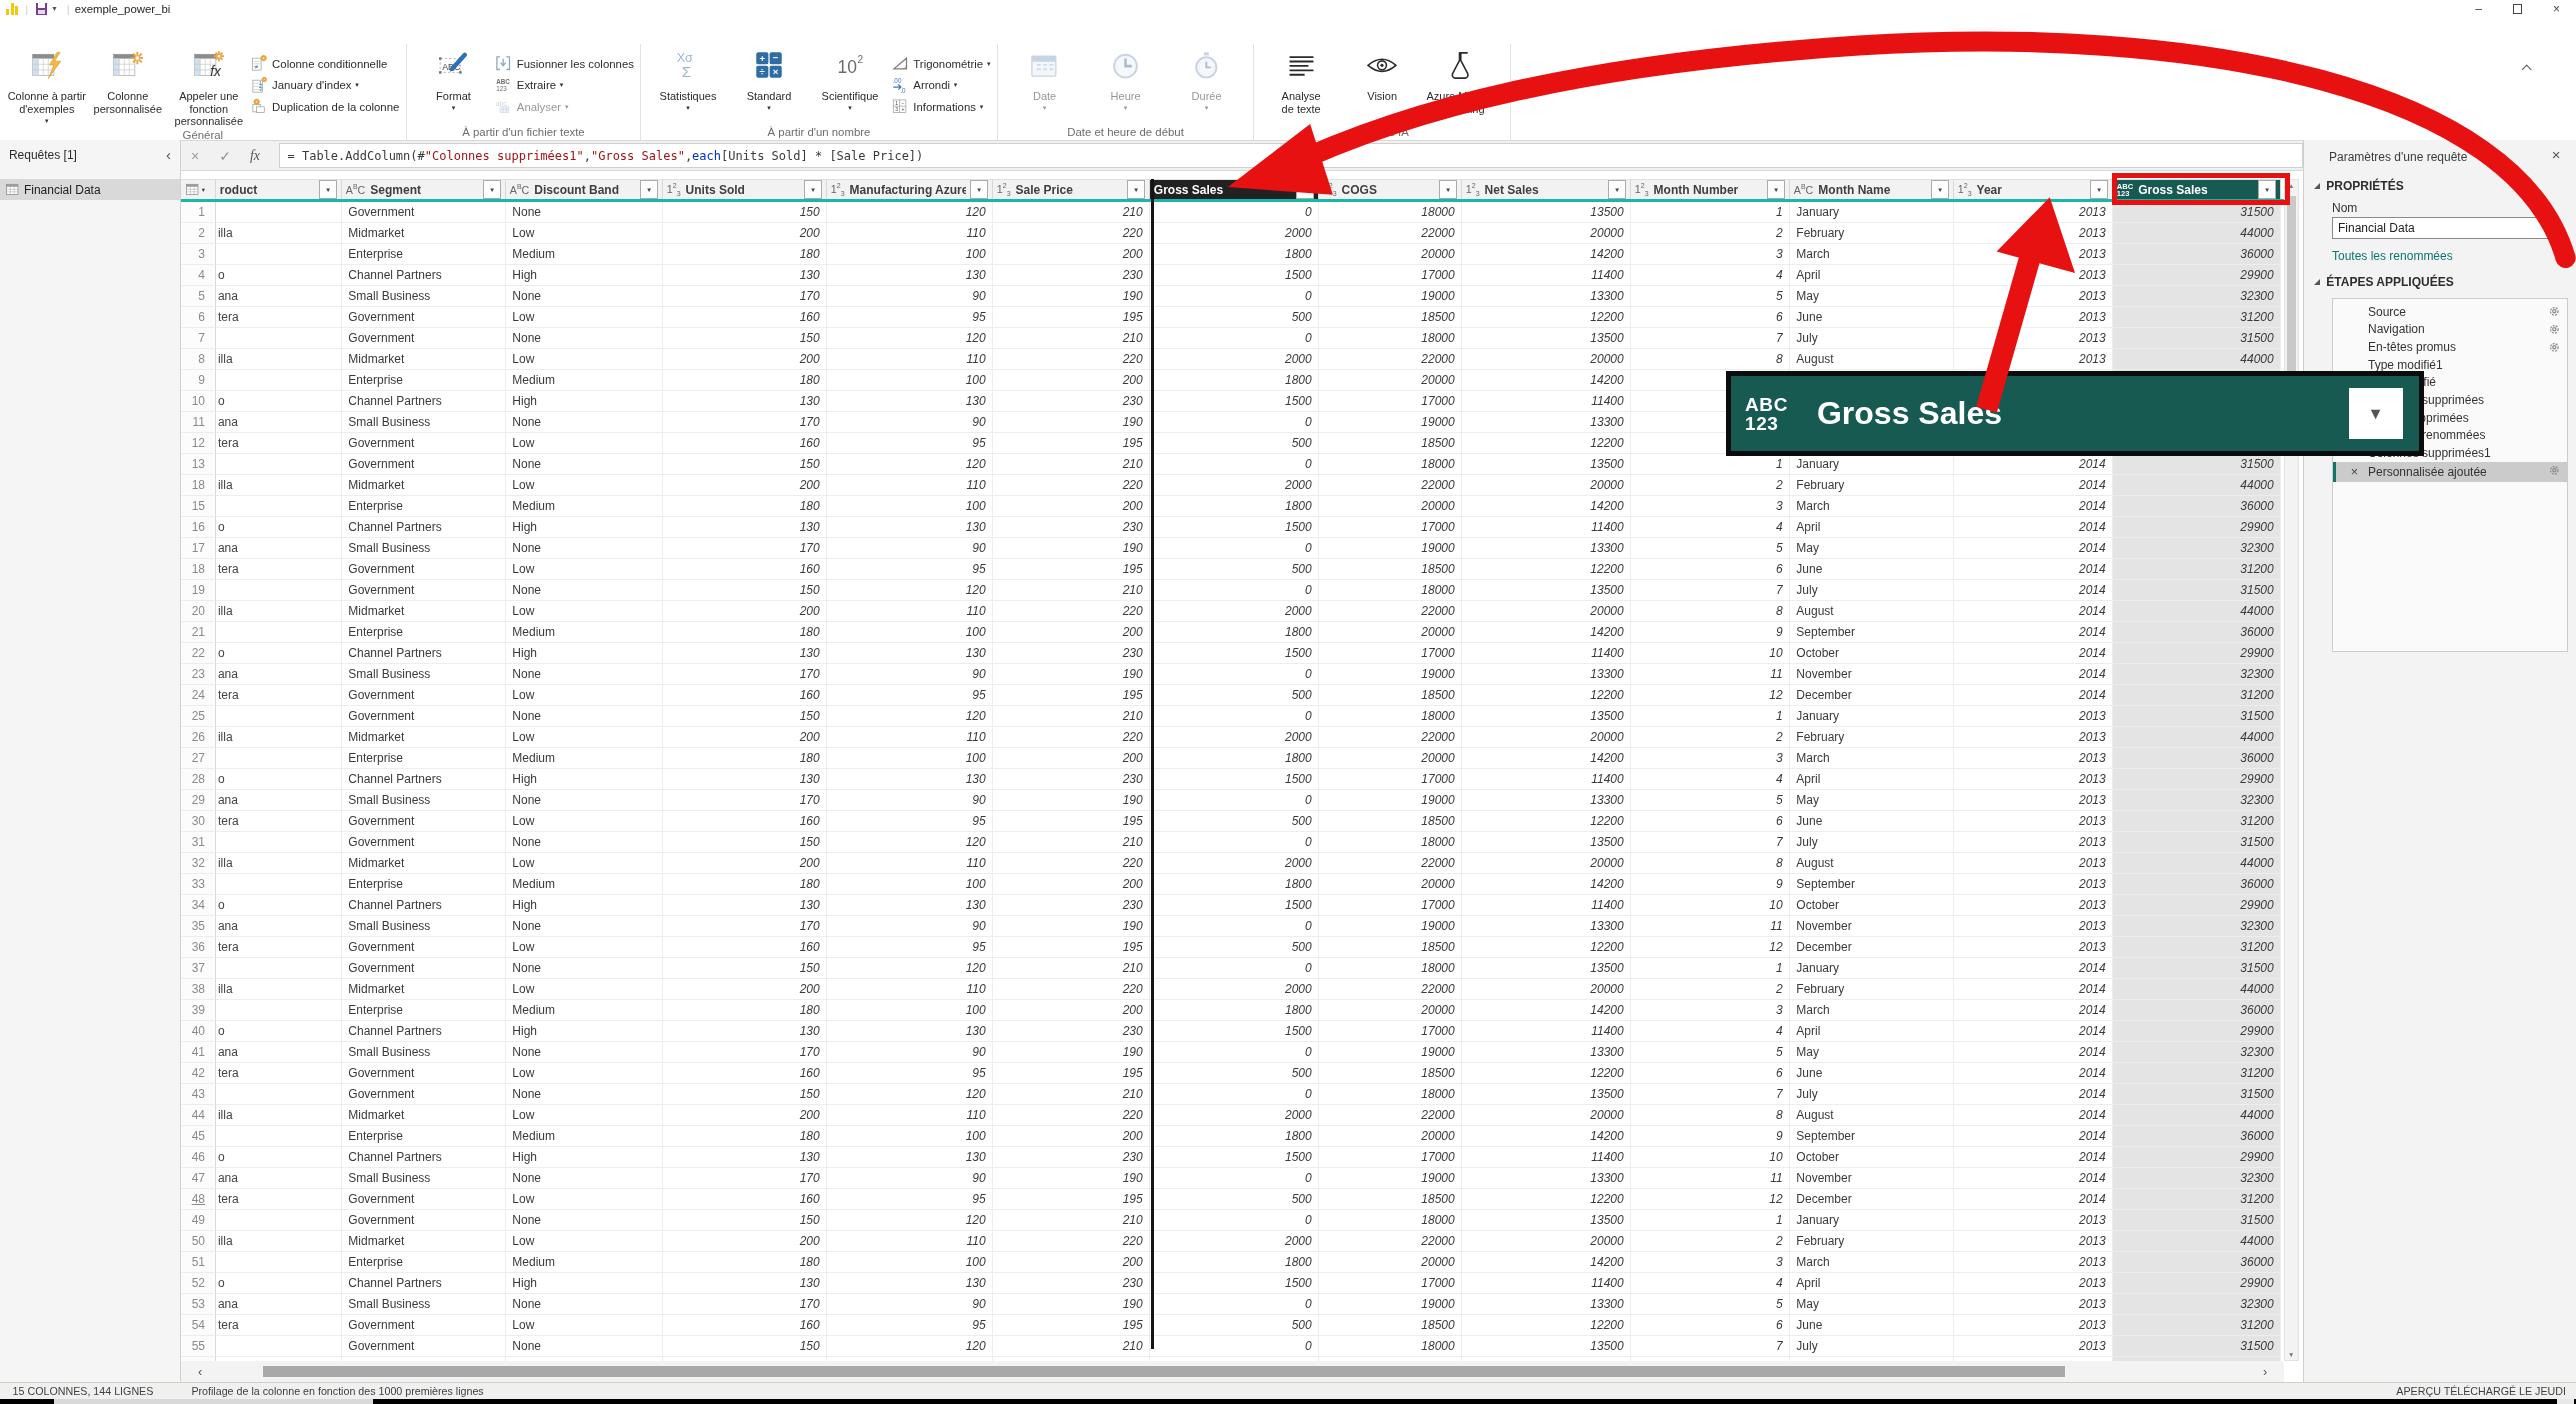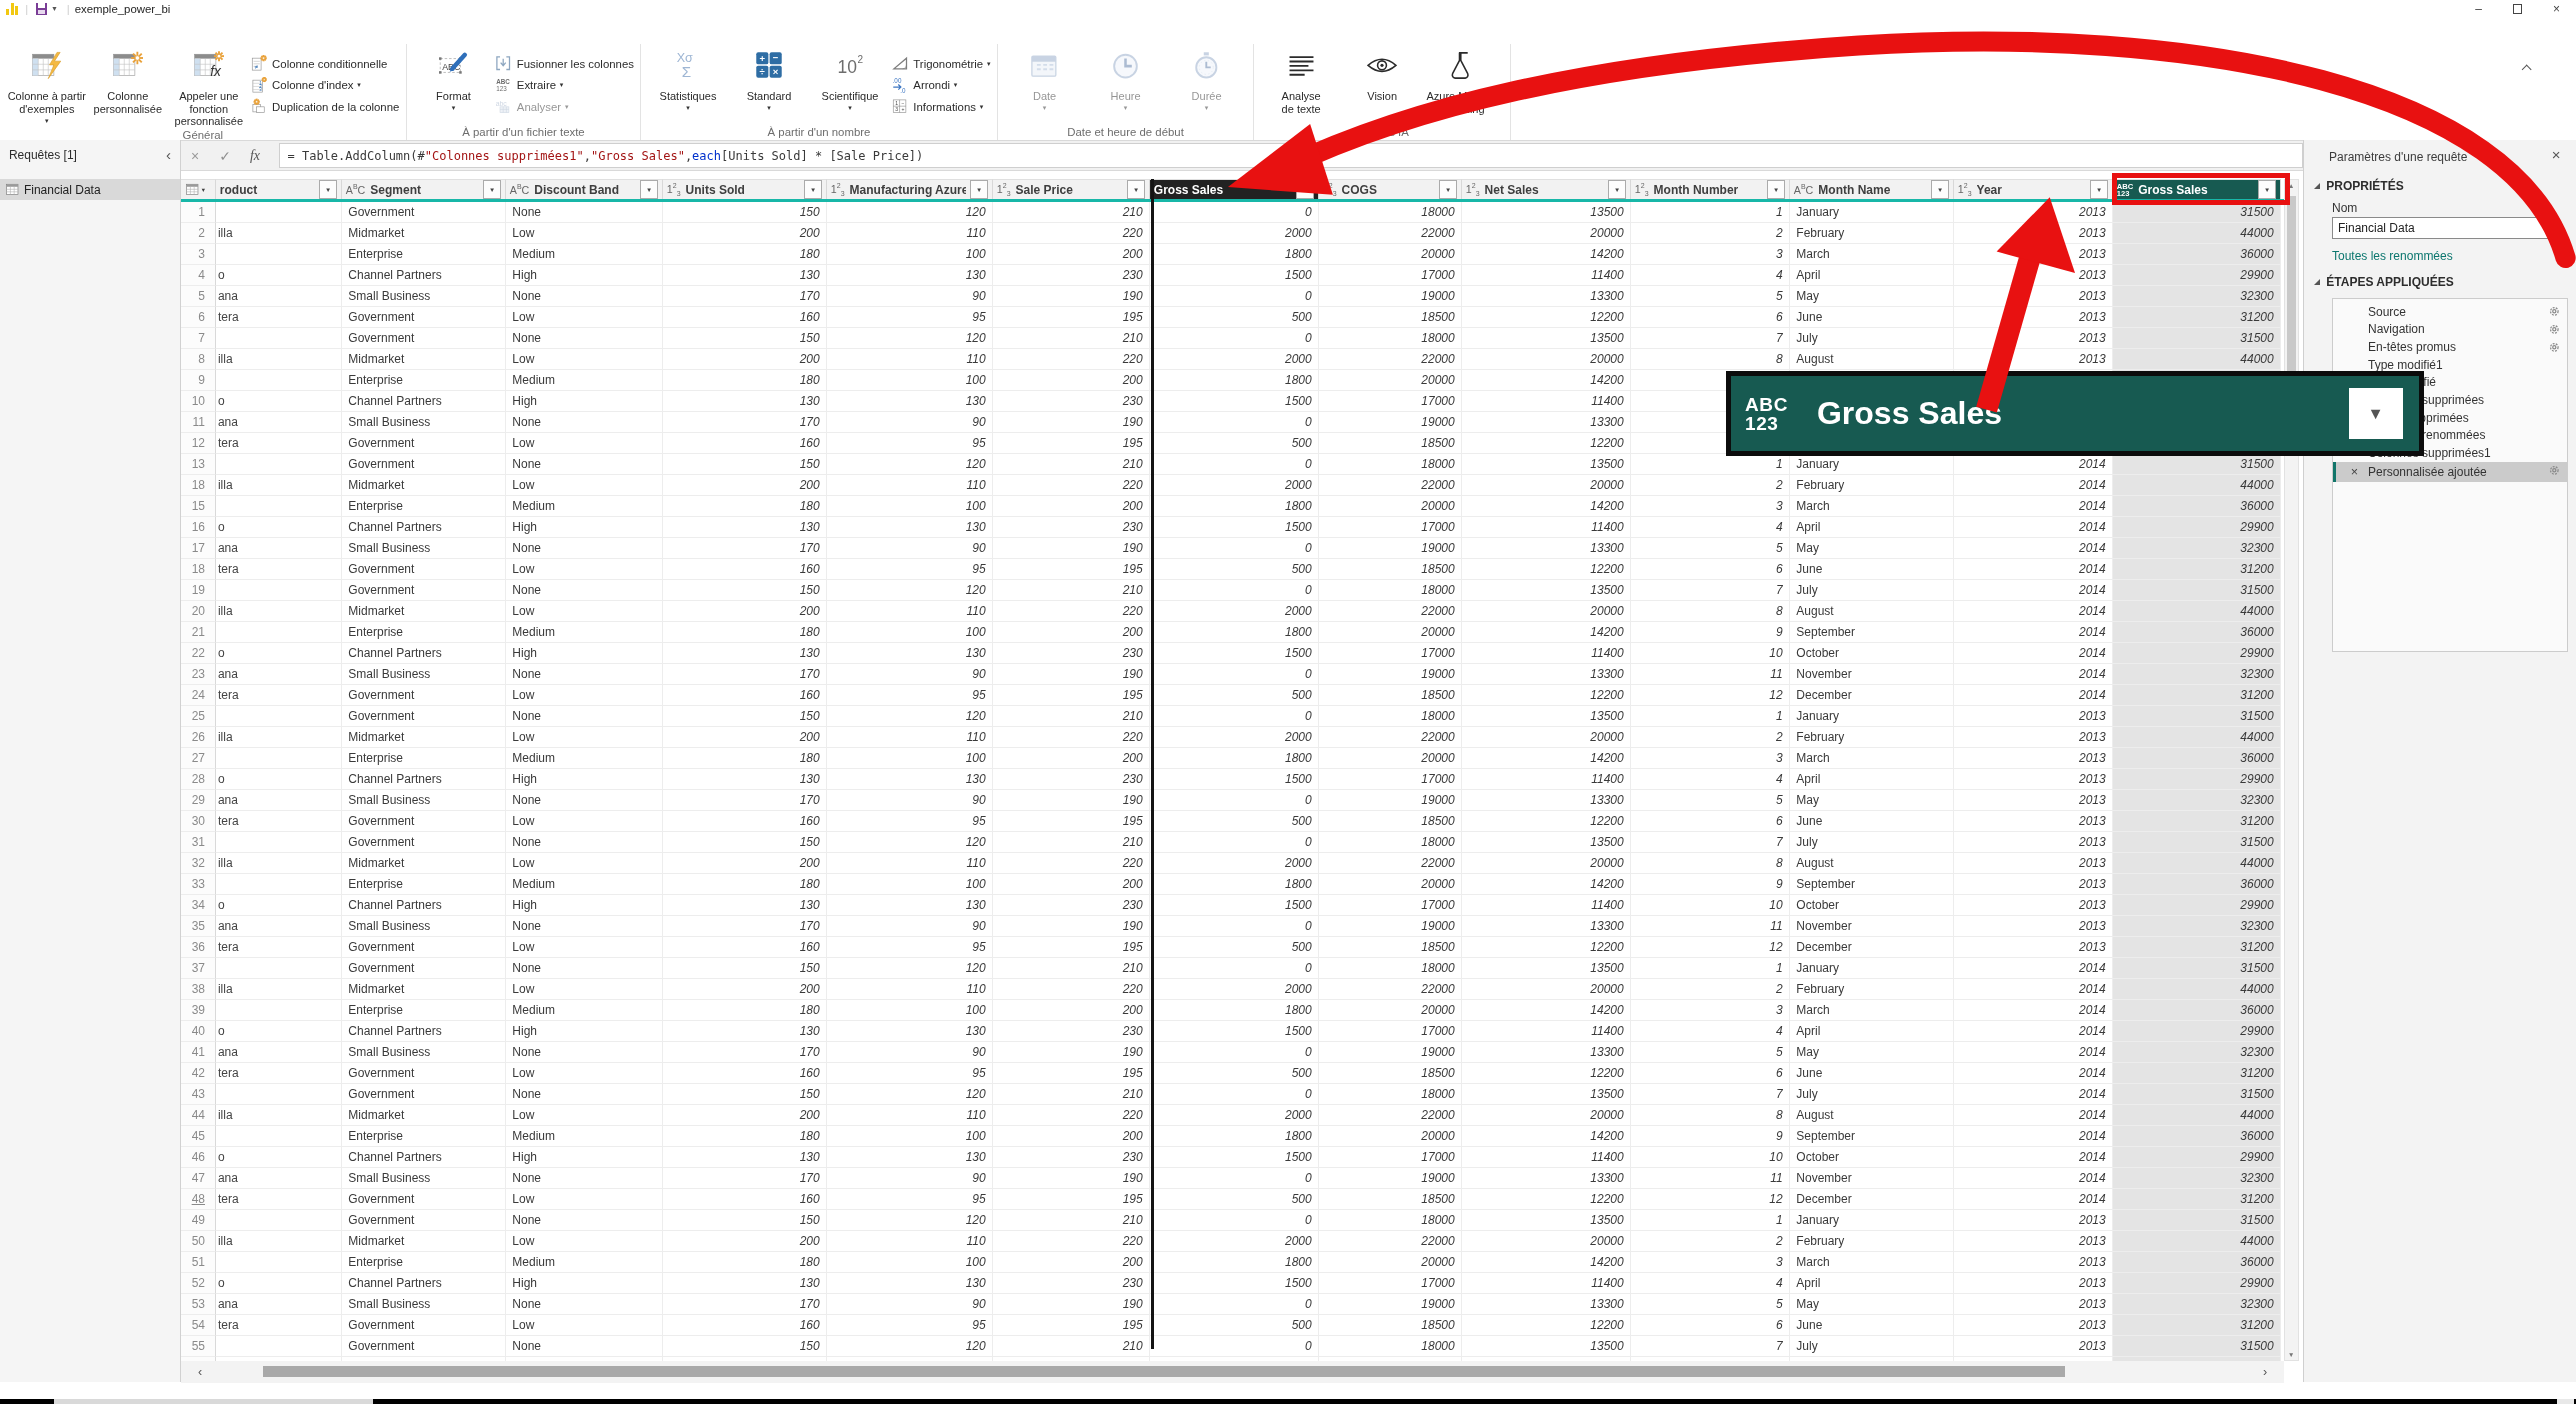--- a/index.html
+++ b/index.html
@@ -231,21 +231,21 @@
                   <text x="13" y="23" font-size="7" fill="#2c6db5">3</text>
                   <g stroke="#e9a23b" stroke-width="3">
 <line x1="21" y1="0" x2="21" y2="8"></line>
                     <line x1="17" y1="4" x2="25" y2="4"></line>
 <line x1="18.2" y1="1.2000000000000002" x2="23.8" y2="6.8"></line>
 <line x1="23.8" y1="1.2000000000000002" x2="18.2" y2="6.8"></line>
                   </g>
 <circle cx="21" cy="4" r="1.4" fill="#fff" stroke="#e9a23b"></circle>
                 </svg>
               </span>
-              <span>Colonne d'index</span>
+              <span>January d'index</span>
               <span class="scaret">▾</span>
             </div>
             <div class="rbtn-small">
               <span class="sicon">
                 <svg width="16.4" height="16.4" viewBox="0 0 26 26">
                   <rect x="3" y="10" width="12" height="12" fill="#fff" stroke="#8f8f8f"></rect>
                   <rect x="9" y="14" width="12" height="9" fill="#fff" stroke="#8f8f8f"></rect>
                   <g stroke="#e9a23b" stroke-width="3">
 <line x1="9" y1="1" x2="9" y2="11"></line>
                     <line x1="4" y1="6" x2="14" y2="6"></line>
@@ -1569,20 +1569,25 @@
           <span class="delx">×</span>
           <span>Personnalisée ajoutée</span>
           <span class="gear"><svg width="12.6" height="12.6" viewBox="0 0 20 20">
               <circle cx="10" cy="10" r="6" fill="none" stroke="#8a8a8a" stroke-width="2" stroke-dasharray="3 2"></circle>
               <circle cx="10" cy="10" r="2.5" fill="none" stroke="#8a8a8a" stroke-width="2"></circle>
             </svg></span>
         </div>
       </div>
   </div>
 
+  <div class="statusbar">
+    <span class="sb-1">15 COLONNES, 144 LIGNES</span>
+    <span class="sb-2">Profilage de la colonne en fonction des 1000 premières lignes</span>
+    <span class="sb-3">APERÇU TÉLÉCHARGÉ LE JEUDI</span>
+  </div>
   <div class="bottomstrip">
     <div class="bs-seg"></div>
     <div class="bs-notch"></div>
   </div>
 
   <div class="redrect"></div>
   <div class="callout">
     <div class="big-abc">
       <span>ABC</span>
         <span>123</span>

